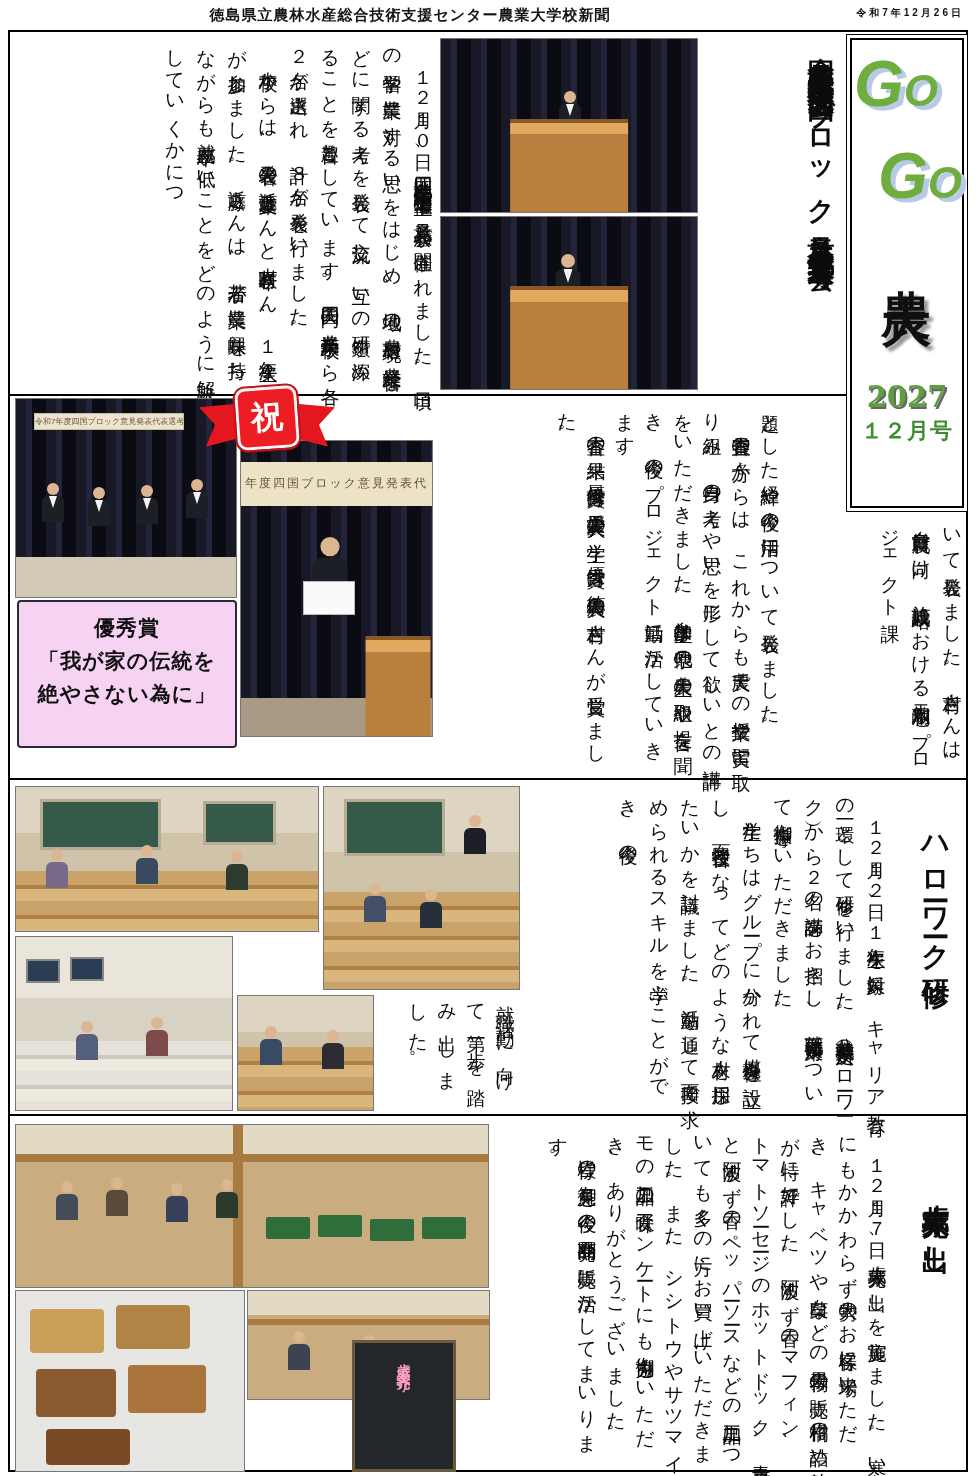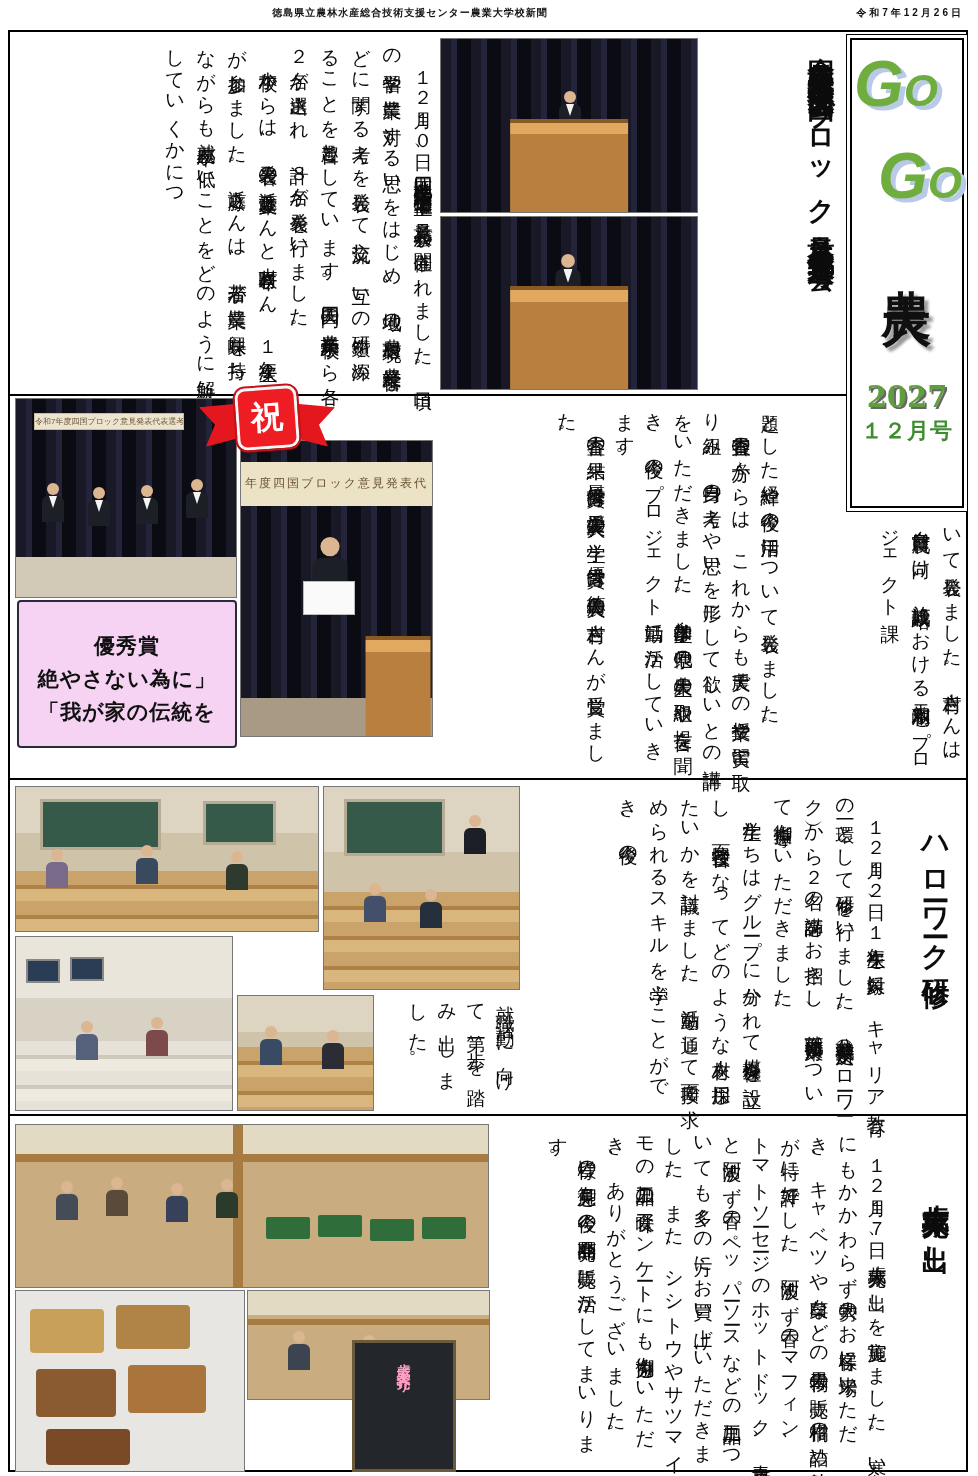--- a/index.html
+++ b/index.html
@@ -4,21 +4,21 @@
 <style>
   * { margin:0; padding:0; box-sizing:border-box; }
   html,body { background:#fff; }
   body {
     width:978px; height:1476px; position:relative; overflow:hidden;
     font-family:"Liberation Sans","DejaVu Sans",sans-serif; color:#111;
   }
 
   
   .h-title { position:absolute; left:150px; top:6px; width:520px; text-align:center;
-             font-size:10px; letter-spacing:1px; font-weight:bold; color:#151515; }
+             font-size:15px; letter-spacing:1px; font-weight:bold; color:#151515; }
   .h-date  { position:absolute; right:14px; top:6px; font-size:10px; letter-spacing:3px; font-weight:bold; }
   .frame   { position:absolute; left:8px; top:30px; width:960px; height:1442px; border:2px solid #000; }
   .rule    { position:absolute; height:2px; background:#000; }
   #rule1 { left:10px; top:394px; width:836px; }
   #rule2 { left:10px; top:778px; width:956px; }
   #rule3 { left:10px; top:1114px; width:956px; }
 
   
   .vt { position:absolute; writing-mode:vertical-rl; text-orientation:mixed;
         white-space:pre-line; letter-spacing:1.5px; font-size:19px; line-height:31px; color:#0c0c0c; }
@@ -95,21 +95,21 @@
   .wing.wr { right:0; clip-path:polygon(0 12%,100% 0,78% 50%,100% 100%,0 88%); transform:rotate(10deg); }
   .rbox { position:absolute; left:50%; top:1px; transform:translateX(-50%) rotate(-4deg);
     width:62px; height:62px; background:#ee1c23; border:3px solid #f6f6f6; outline:2px solid #c1131a;
     border-radius:10px; box-shadow:0 3px 1px rgba(120,0,0,.55);
     display:flex; align-items:center; justify-content:center; }
   .rbox span { color:#fff; font-size:32px; font-weight:900; }
 
   
   .award { position:absolute; left:17px; top:600px; width:220px; height:148px;
     background:#f6d3f2; border:2px solid #2a2a3a; border-radius:4px;
-    text-align:center; padding-top:27px; }
+    text-align:center; padding-top:9px; }
   .award .t { font-size:21px; font-weight:900; line-height:33px; letter-spacing:1px; }
 </style>
 </head>
 <body>
 
 <span class="h-title">徳島県立農林水産総合技術支援センター農業大学校新聞</span>
 <span class="h-date">令和7年12月26日</span>
 <div class="frame"></div>
 <div class="rule" id="rule1"></div>
 <div class="rule" id="rule2"></div>
@@ -188,22 +188,22 @@
 <div class="ribbon">
   <div class="wing wl"></div>
   <div class="wing wr"></div>
   <div class="rbox">
     <span>祝</span>
   </div>
 </div>
 
 <div class="award">
   <div class="t">優秀賞</div>
+  <div class="t">「我が家の伝統を</div>
   <div class="t">絶やさない為に」</div>
-  <div class="t">「我が家の伝統を</div>
 </div>
 
 <div class="vt headline-big" id="hw-head">ハローワーク研修</div>
 <div class="vt" id="hw-body">　１２月１２日、１年次生を対象に、キャリア教育の一環として研修を行いました。公共職業安定所（ハローワーク）から２名の講師をお招きし、就職面接対策について御指導をいただきました。
 　学生たちはグループに分かれて模擬会社を設立し、面接官役となってどのような人材を採用したいかを討議しました。活動を通して面接で求められるスキルを学ぶことができ、今後の</div>
 <div class="vt" id="hw-tail">就職活動に向けて第一歩を踏み出しました。</div>
 
 <div class="photo room" style="left:15px;top:786px;width:304px;height:146px;">
   <div class="board" style="left:8%;top:8%;width:40%;height:36%;"></div>
   <div class="board" style="left:62%;top:10%;width:24%;height:30%;"></div>

